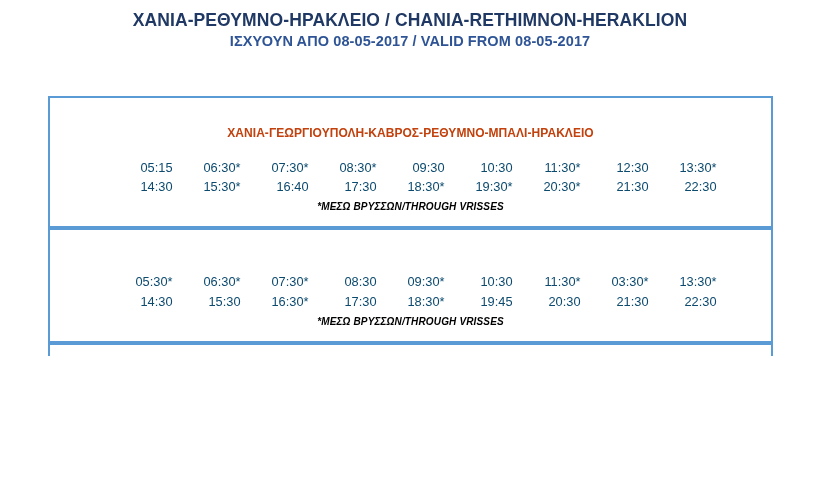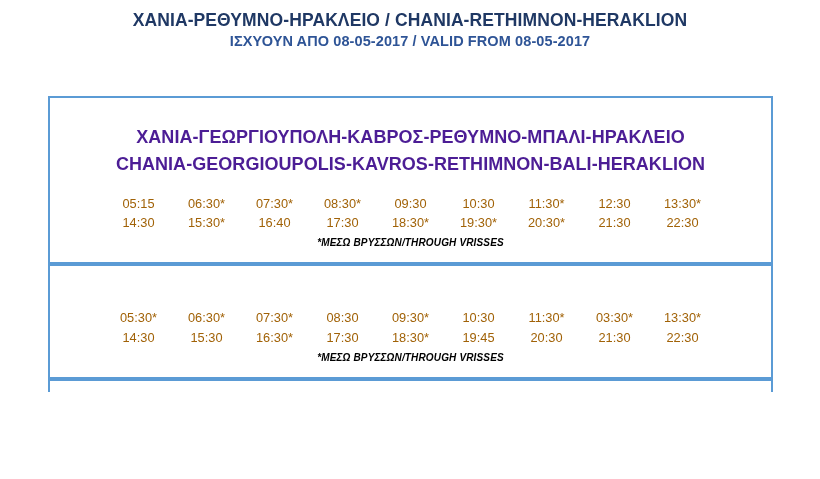--- a/index.html
+++ b/index.html
@@ -62,47 +62,47 @@
   .route-box.with-bottom {
     border-bottom: 2px solid #5B9BD5;
   }
 
   .route-inner {
     padding: 26px 10px 14px 10px;
     text-align: center;
   }
 
   .route-names {
-    font-size: 18px;
+    font-size: 12px;
     font-weight: bold;
     line-height: 1.5;
-    color: #4c1d95;
+    color: #c2410c;
     letter-spacing: 0.05px;
   }
   .route-name-line {
     display: block;
     white-space: nowrap;
   }
 
   .times-block {
     margin-top: 16px;
     display: flex;
     flex-direction: column;
     align-items: center;
   }
   .times-row {
     display: flex;
     justify-content: center;
     line-height: 1.5;
   }
   .time-cell {
     font-size: 12.8px;
-    color: #a16207;
+    color: #0c4a6e;
     width: 68px;
-    text-align: center;
+    text-align: right;
     white-space: nowrap;
     font-family: "Liberation Sans", sans-serif;
   }
 
   .footnote {
     margin-top: 5px;
     font-size: 10px;
     font-style: italic;
     font-weight: bold;
     color: #000000;
@@ -118,21 +118,20 @@
     <div class="header-title">ΧΑΝΙΑ-ΡΕΘΥΜΝΟ-ΗΡΑΚΛΕΙΟ / CHANIA-RETHIMNON-HERAKLION</div>
     <div class="header-subtitle">ΙΣΧΥΟΥΝ ΑΠΟ 08-05-2017 / VALID FROM 08-05-2017</div>
   </div>
 
   <div class="table-wrap">
 
     <div class="route-box with-bottom">
       <div class="route-inner">
         <div class="route-names">
           <span class="route-name-line">ΧΑΝΙΑ-ΓΕΩΡΓΙΟΥΠΟΛΗ-ΚΑΒΡΟΣ-ΡΕΘΥΜΝΟ-ΜΠΑΛΙ-ΗΡΑΚΛΕΙΟ</span>
-          <span class="route-name-line">CHANIA-GEORGIOUPOLIS-KAVROS-RETHIMNON-BALI-HERAKLION</span>
         </div>
         <div class="times-block">
           <div class="times-row">
             <span class="time-cell">05:15</span>
             <span class="time-cell">06:30*</span>
             <span class="time-cell">07:30*</span>
             <span class="time-cell">08:30*</span>
             <span class="time-cell">09:30</span>
             <span class="time-cell">10:30</span>
             <span class="time-cell">11:30*</span>

